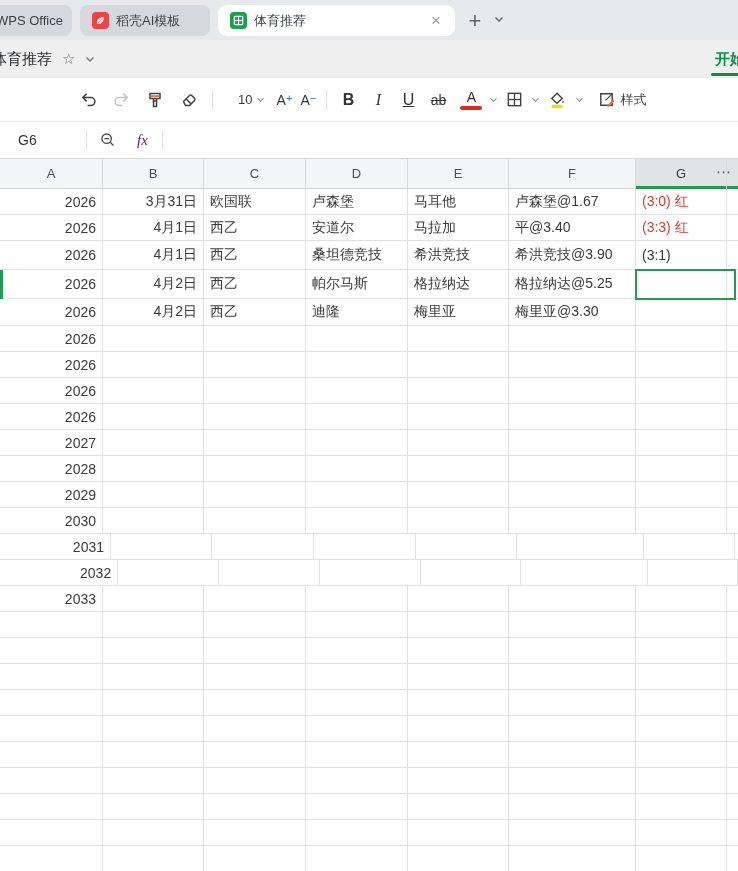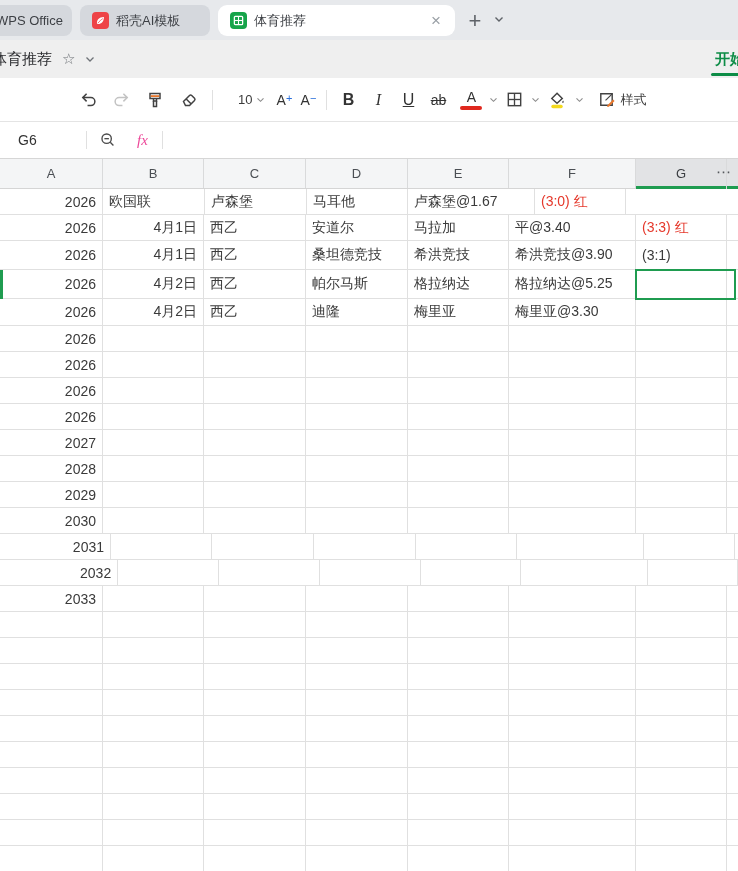--- a/index.html
+++ b/index.html
@@ -54,21 +54,21 @@
   .styles-label { font-size:13px; color:#3c3c3c; margin-left:4px; white-space:nowrap; }
   .afont { font-size:14px; color:#333; position:relative; width:24px; text-align:center; }
   .afont sup { color:#2a6fdb; font-size:11px; position:relative; top:-2px; }
 
   
   .formulabar { height:37px; background:#fff; border-bottom:1px solid #d6d6d6;
     display:flex; align-items:center; }
   .namebox { width:86px; padding-left:18px; font-size:14px; color:#333; }
   .fsep { width:1px; height:18px; background:#e0e0e0; }
   .fx { font-style:italic; font-family:"Liberation Serif", serif;
-    font-size:15px; color:#ec4899; margin:0 14px; }
+    font-size:15px; color:#4c1d95; margin:0 14px; }
   .zoomicon { margin:0 6px 0 12px; display:flex; }
 
   
   .headers { position:relative; height:30px; display:flex; background:#f4f5f6;
     border-bottom:1px solid #d5d5d5; }
   .colhdr { position:relative; height:29px; display:flex; align-items:center;
     justify-content:center; font-size:13px; color:#4b4f54;
     border-right:1px solid #d9dadb; }
   .colhdr.sel { background:#e2e3e5; color:#3a3d41; }
   .colhdr .greenline, .hdr-filler .greenline { position:absolute; left:0; right:0;
@@ -263,20 +263,21 @@
     <div class="colhdr sel" style="width: 91px;">G<span class="greenline"></span></div>
     <div class="hdr-filler sel">
       <span class="greenline"></span>
     </div>
     <span class="more-cols">⋯</span>
 </div>
 
 <div class="grid" id="grid">
     <div class="grow" style="height: 26px;">
       <div class="gcell al-r" style="width: 103px;">2026</div>
+      <div class="gcell al-r" style="width: 101px;">3月31日</div>
       <div class="gcell al-l" style="width: 102px;">欧国联</div>
       <div class="gcell al-l" style="width: 102px;">卢森堡</div>
       <div class="gcell al-l" style="width: 101px;">马耳他</div>
       <div class="gcell al-l" style="width: 127px;">卢森堡@1.67</div>
       <div class="gcell al-l red" style="width: 91px;">(3:0) 红</div>
       <div class="gfiller"></div>
     </div>
     <div class="grow" style="height: 26px;">
       <div class="gcell al-r" style="width: 103px;">2026</div>
       <div class="gcell al-r" style="width: 101px;">4月1日</div>

